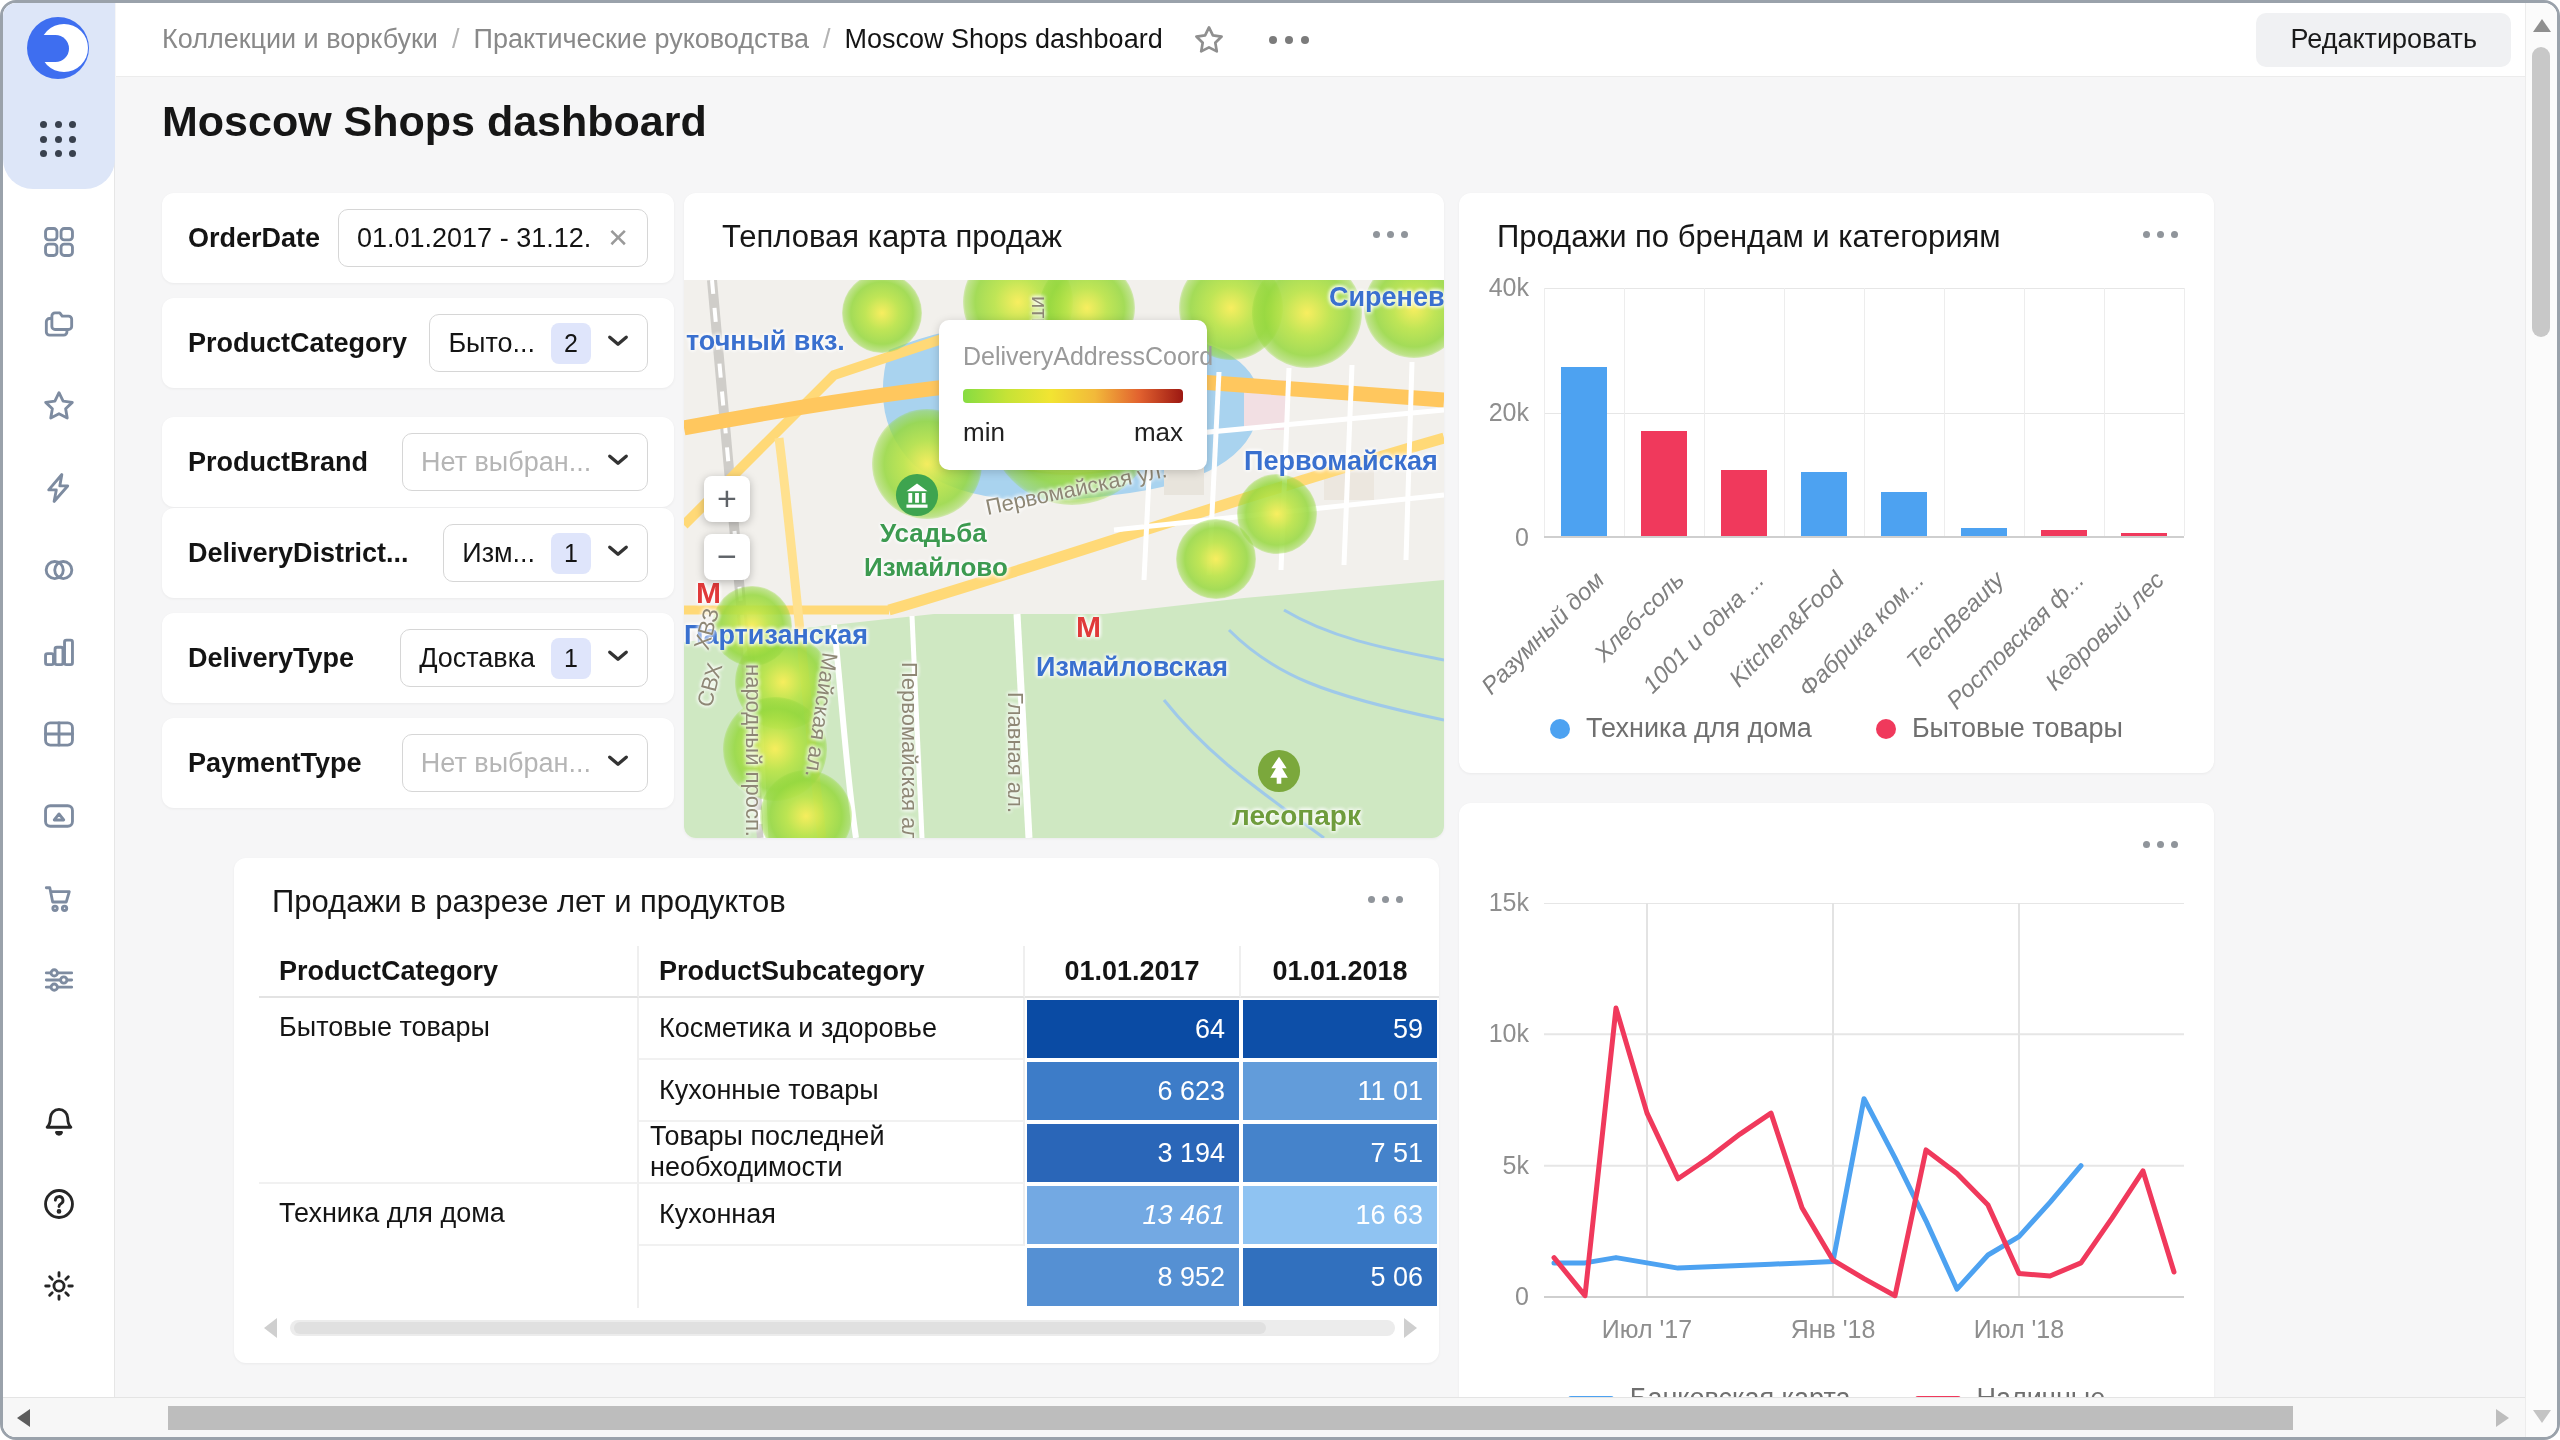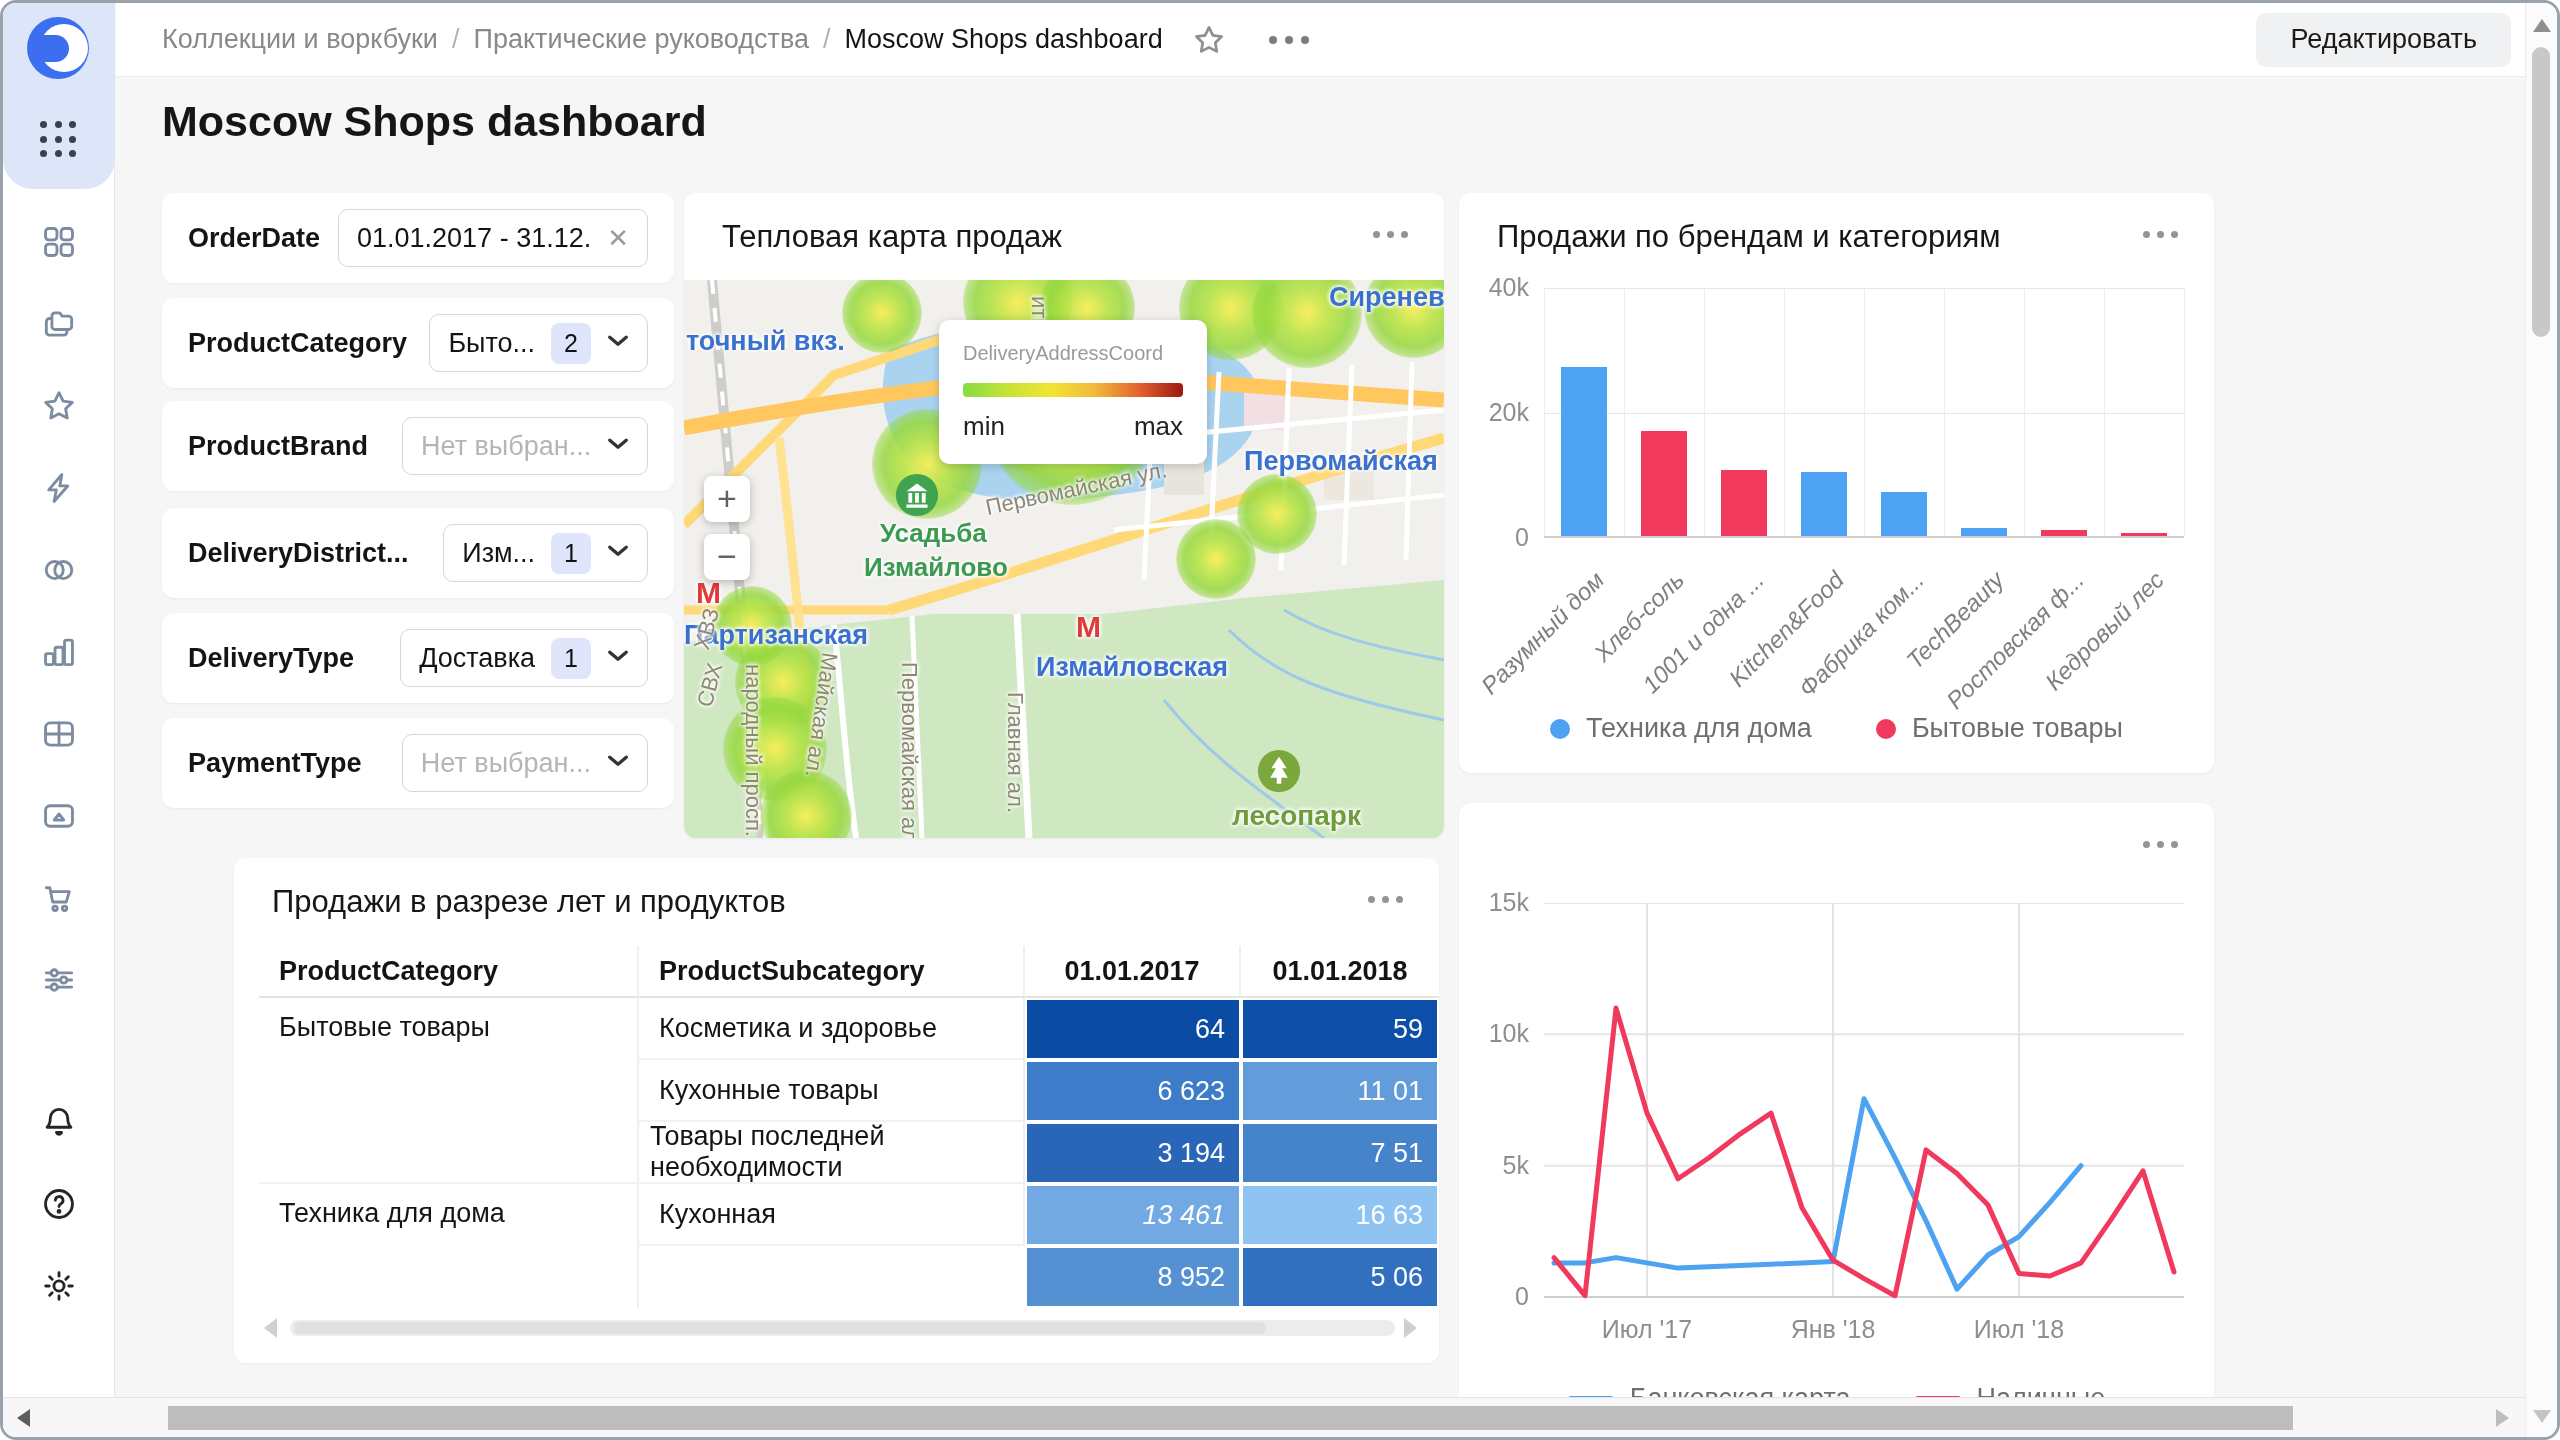--- a/index.html
+++ b/index.html
@@ -60,21 +60,21 @@
   .ml { position:absolute; white-space:nowrap; text-shadow:0 0 4px #fff,0 0 4px #fff,0 0 5px #fff; }
   .ml.metro { color:#3a70cf; font-weight:700; font-size:27px; }
   .ml.street { color:#8e8775; font-size:22px; }
   .ml.street-v { color:#8e8775; font-size:22px; writing-mode:vertical-rl; }
   .ml.park { color:#3c9a50; font-weight:600; font-size:26px; }
   .ml.park-big { color:#6f9c3c; font-weight:600; font-size:28px; }
   .ml.m-sign { color:#e03a3a; font-weight:800; font-size:30px; }
   .map-poi { position:absolute; z-index:3; width:46px; height:46px; }
   .map-poi svg { width:46px; height:46px; }
   .map-legend { position:absolute; left:255px; top:40px; width:268px; background:#fff; border-radius:10px; box-shadow:0 2px 10px rgba(0,0,0,.18); padding:22px 24px; z-index:4; }
-  .ml-title { font-size:20px; color:#9a9a9a; }
+  .ml-title { font-size:25px; color:#9a9a9a; }
   .ml-bar { height:14px; border-radius:4px; margin:18px 0 14px; }
   .ml-row { display:flex; justify-content:space-between; font-size:26px; color:#222; }
   .map-btn { position:absolute; left:20px; width:46px; height:46px; background:#fff; border-radius:8px; box-shadow:0 2px 8px rgba(0,0,0,.25); z-index:4; font-size:34px; color:#5f6368; text-align:center; line-height:44px; cursor:pointer; }
   .zoom-in { top:196px; } .zoom-out { top:254px; }
 
   
   .bar-card { left:1343px; top:116px; width:755px; height:580px; overflow:hidden; }
   #bar-plot { position:absolute; left:85px; top:95px; width:640px; height:250px; border-bottom:2px solid #cfcfcf; }
   .hgrid { position:absolute; left:0; width:100%; height:1px; background:#e6e6e6; }
   .vgrid { position:absolute; top:0; height:100%; width:1px; background:#ededed; }
@@ -236,21 +236,21 @@
         <div class="fcard" style="top: 221px;">
           <span class="flabel">ProductCategory</span>
           <div class="fcontrol">
             <span class="fvalue">Быто...</span>
             <span class="fbadge">2</span>
             <span class="fchev"><svg viewBox="0 0 16 10">
                 <path d="M2 2.2l6 5.2 6-5.2" fill="none" stroke="#333" stroke-width="2.4" stroke-linecap="round" stroke-linejoin="round"></path>
               </svg></span>
           </div>
         </div>
-        <div class="fcard" style="top: 324px; gap: 34px;">
+        <div class="fcard" style="top: 340px; gap: 34px;">
           <span class="flabel">ProductBrand</span>
           <div class="fcontrol">
             <span class="fvalue ph">Нет выбран...</span>
             <span class="fchev"><svg viewBox="0 0 16 10">
                 <path d="M2 2.2l6 5.2 6-5.2" fill="none" stroke="#333" stroke-width="2.4" stroke-linecap="round" stroke-linejoin="round"></path>
               </svg></span>
           </div>
         </div>
         <div class="fcard" style="top: 431px;">
           <span class="flabel">DeliveryDistrict...</span>

